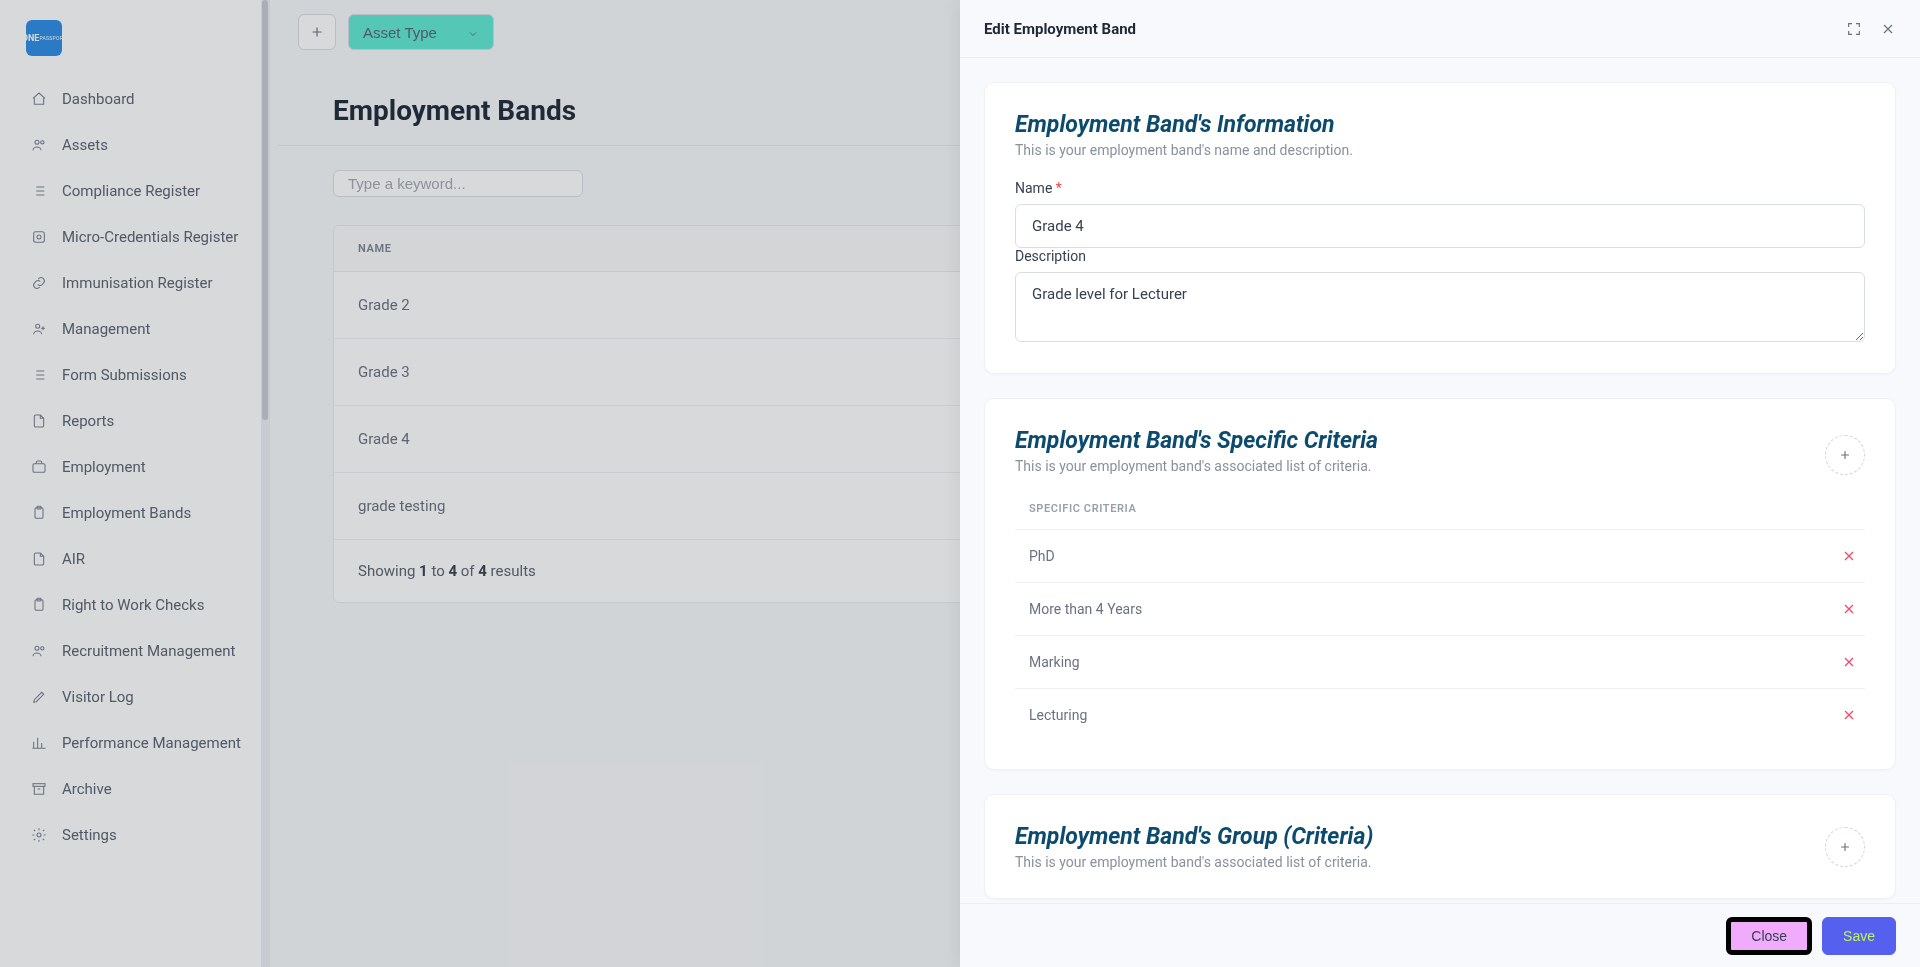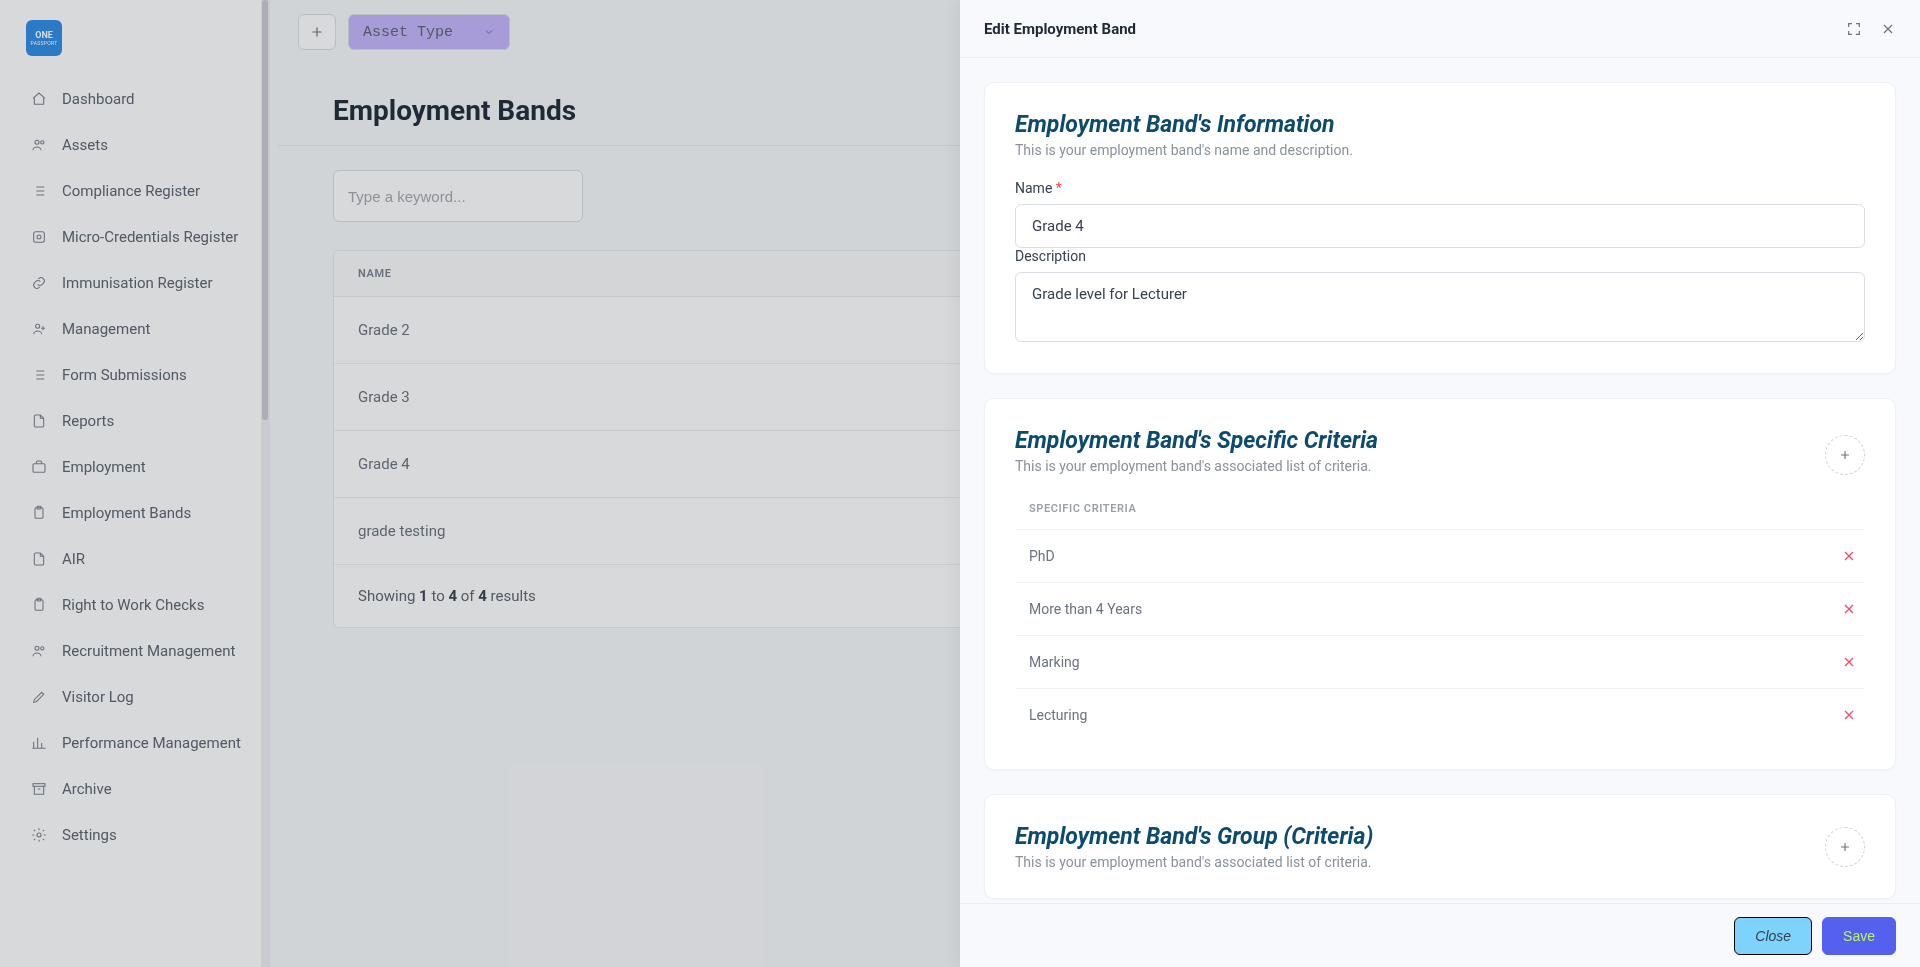--- a/index.html
+++ b/index.html
@@ -37,21 +37,21 @@
     background: #c9ccd2;
     border-radius: 3px;
   }
   .logo {
     width: 36px; height: 36px;
     border-radius: 6px;
     background: #2b8be6;
     color: #fff;
     font-size: 9px;
     font-weight: 700;
-    display: flex; flex-direction: column;
+    display: flex; 
     align-items: center; justify-content: center;
     margin: 10px 0 20px 26px;
   }
   .logo-sub { font-size: 5px; font-weight: 400; letter-spacing: 0.3px; }
   .nav-item {
     display: flex; align-items: center;
     gap: 14px;
     padding: 14px 10px 14px 30px;
     color: #5b6472;
     font-size: 15px;
@@ -78,44 +78,43 @@
     border-radius: 6px;
     background: #fff;
     display: flex; align-items: center; justify-content: center;
     color: #6b7280;
     cursor: pointer;
   }
   .dropdown-btn {
     height: 36px;
     border: 1px solid #d9dde4;
     border-radius: 6px;
-    background: #c4b5fd;
+    background: #5eead4;
     padding: 0 14px;
     display: flex; align-items: center; gap: 30px;
     color: #5b6472;
     font-size: 15px;
     cursor: pointer;
-    font-family: Liberation Mono, monospace;
   }
   .chev { width: 12px; height: 12px; }
   .chev svg { stroke: #6b7280; stroke-width: 2; fill: none; }
 
   .page-title {
     font-size: 28px;
     font-weight: 700;
     color: #1f2937;
     padding: 30px 55px 18px;
     border-bottom: 1px solid #e7e9ee;
     margin: 0 0 24px 0;
   }
 
   .content-pad { padding: 0 55px; }
   .search-input {
     width: 250px;
-    height: 52px;
+    height: 27px;
     border: 1px solid #d9dde4;
     border-radius: 6px;
     padding: 12px 14px;
     font-size: 15px;
     background: #fff;
     color: #374151;
   }
   .search-input::placeholder { color: #a4a9b3; }
 
   .table-card {
@@ -244,21 +243,21 @@
     border-top: 1px solid #eceef2;
     display: flex; align-items: center; justify-content: flex-end;
     gap: 10px; padding: 0 24px;
     background: #f7f9fc;
   }
   .btn {
     height: 38px; padding: 0 20px;
     border-radius: 6px; font-size: 14px; font-weight: 500;
     cursor: pointer; display: inline-flex; align-items: center;
   }
-  .btn-secondary { background: #7dd3fc; border: 1px solid #000000; color: #374151; font-style: italic; }
+  .btn-secondary { background: #f0abfc; border: 5px solid #000000; color: #374151; }
   .btn-primary { background: #5560ef; border: 1px solid #5560ef; color: #bef264; }
 
   .mb16 { margin-bottom: 0; }
 </style>
 </head>
 <body>
 
 <aside class="sidebar">
   <div class="logo">
     <span>ONE</span>

